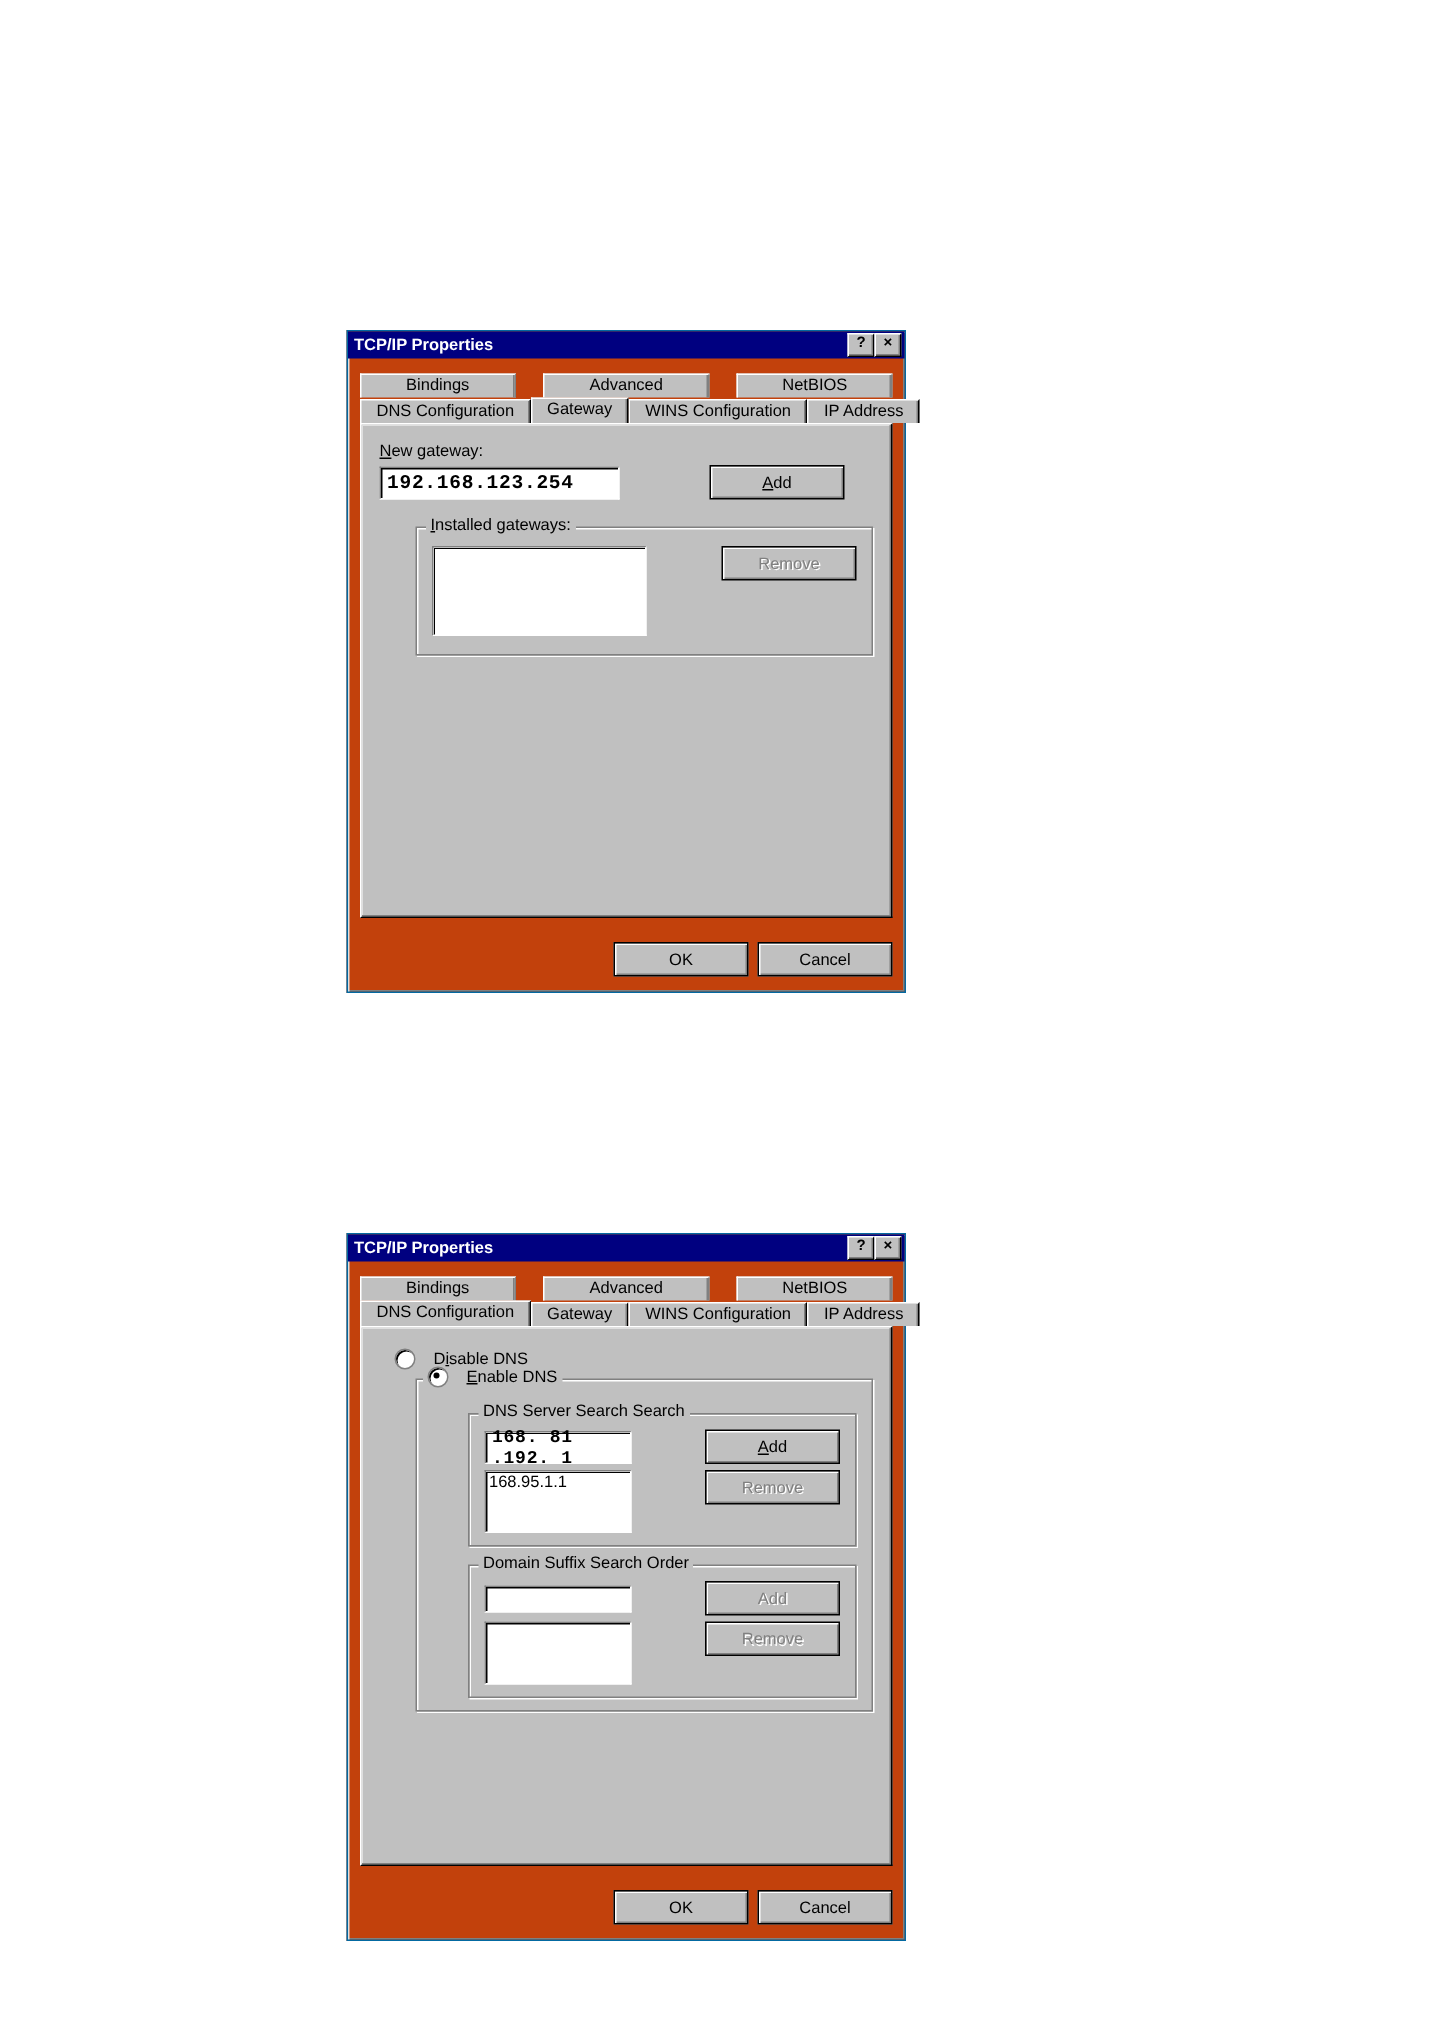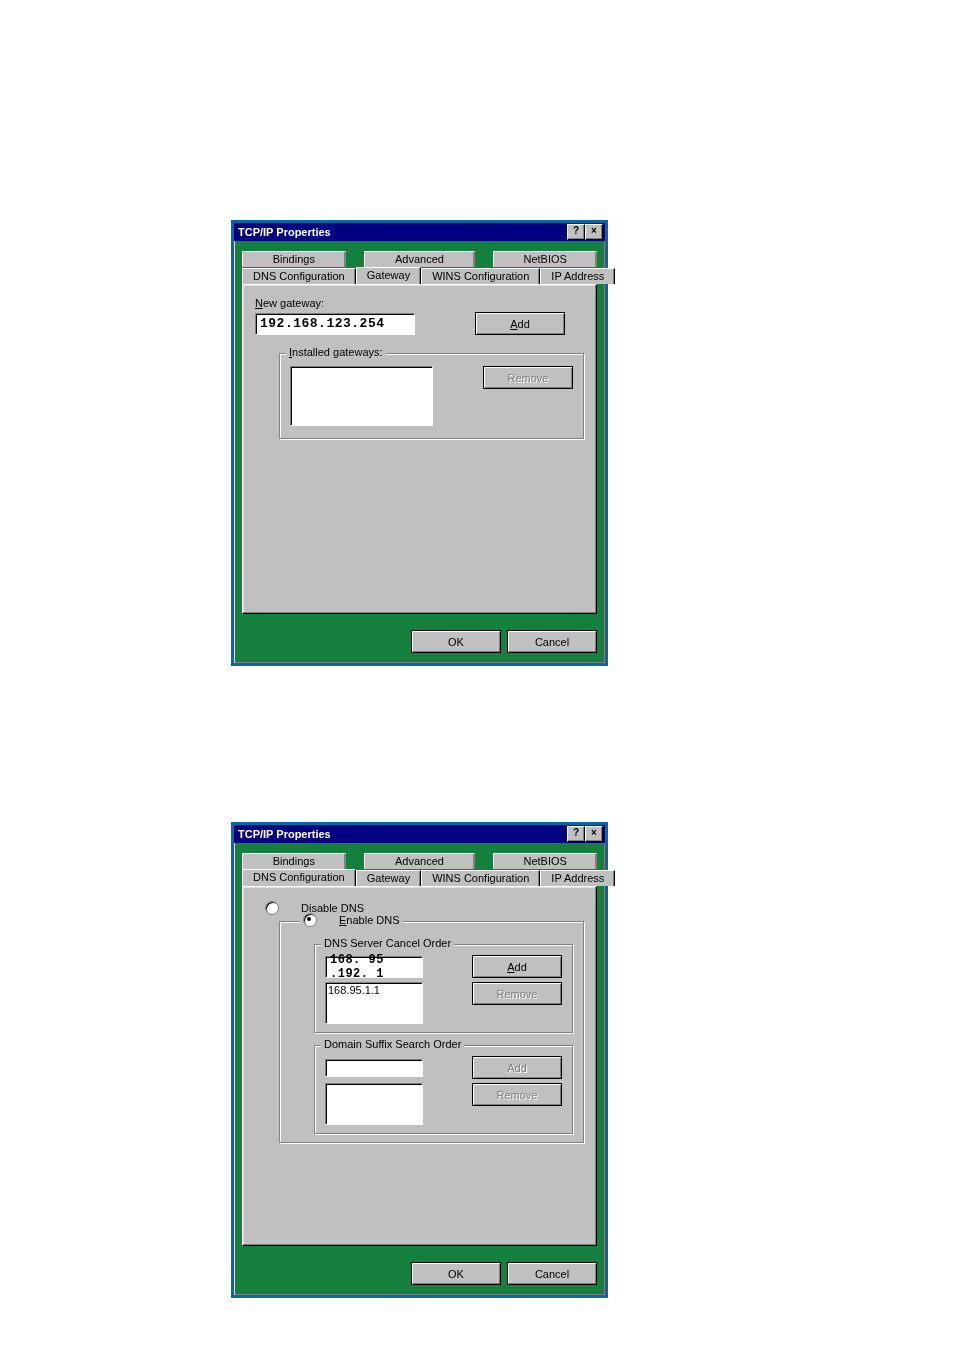--- a/index.html
+++ b/index.html
@@ -9,22 +9,22 @@
     font-family: "MS Sans Serif", "Microsoft Sans Serif", Tahoma, sans-serif;
     font-size: 11px;
     color: #000;
     width: 954px;
     height: 1351px;
     position: relative;
   }
   .dialog {
     position: absolute;
     width: 371px;
-    border: 3px solid #0369a1;
-    background: #15803d;
+    border: 1px solid #0369a1;
+    background: #c2410c;
     box-shadow: inset 1px 1px 0 #dfdfdf, inset -1px -1px 0 #808080;
   }
   .titlebar {
     background: #000080;
     color: #fff;
     font-weight: bold;
     height: 18px;
     display: flex;
     align-items: center;
     justify-content: space-between;
@@ -188,21 +188,21 @@
   }
   .footer {
     display: flex;
     justify-content: flex-end;
     gap: 6px;
     padding: 8px 8px 10px 8px;
   }
   .radio {
     display: flex;
     align-items: center;
-    gap: 22px;
+    gap: 12px;
     font-size: 11px;
     margin: 2px 0 2px 10px;
   }
   .radio-dot {
     width: 12px;
     height: 12px;
     border-radius: 50%;
     border: 1px solid #808080;
     box-shadow: inset -1px -1px 0 #fff, inset 1px 1px 0 #000;
     background: #fff;
@@ -317,33 +317,33 @@
       </div>
     </div>
     <div class="tabpanel tabpanel2">
 
       <div class="radio">
         <div class="radio-dot"></div>
         <span>D<span class="underline">i</span>sable DNS</span>
       </div>
 
       <div class="groupbox fieldset-tight" style="margin-top:6px;">
-        <div class="legend" style="left:20px; top:-9px;">
+        <div class="legend" style="left:4px; top:-9px;">
           <span class="radio" style="margin:0; display:inline-flex;">
             <span class="radio-dot checked"></span>
             <span><span class="underline">E</span>nable DNS</span>
           </span>
         </div>
 
 
         <div class="groupbox fieldset-tight">
-          <div class="legend">DNS Server Cancel Order</div>
+          <div class="legend">DNS Server Search Search</div>
           <div class="row">
             <div class="ip-input" style="width:140px; font-size:12px;">
-                <span>168. 95 .192. 1</span>
+                <span>168. 81 .192. 1</span>
               </div>
             <div style="width:20px"></div>
             <div class="btn">
                 <span><span class="ul">A</span>dd</span>
               </div>
           </div>
           <div class="row" style="margin-top:4px; align-items:flex-start;">
             <div class="listbox list-small">
                 <div>168.95.1.1</div>
               </div>

